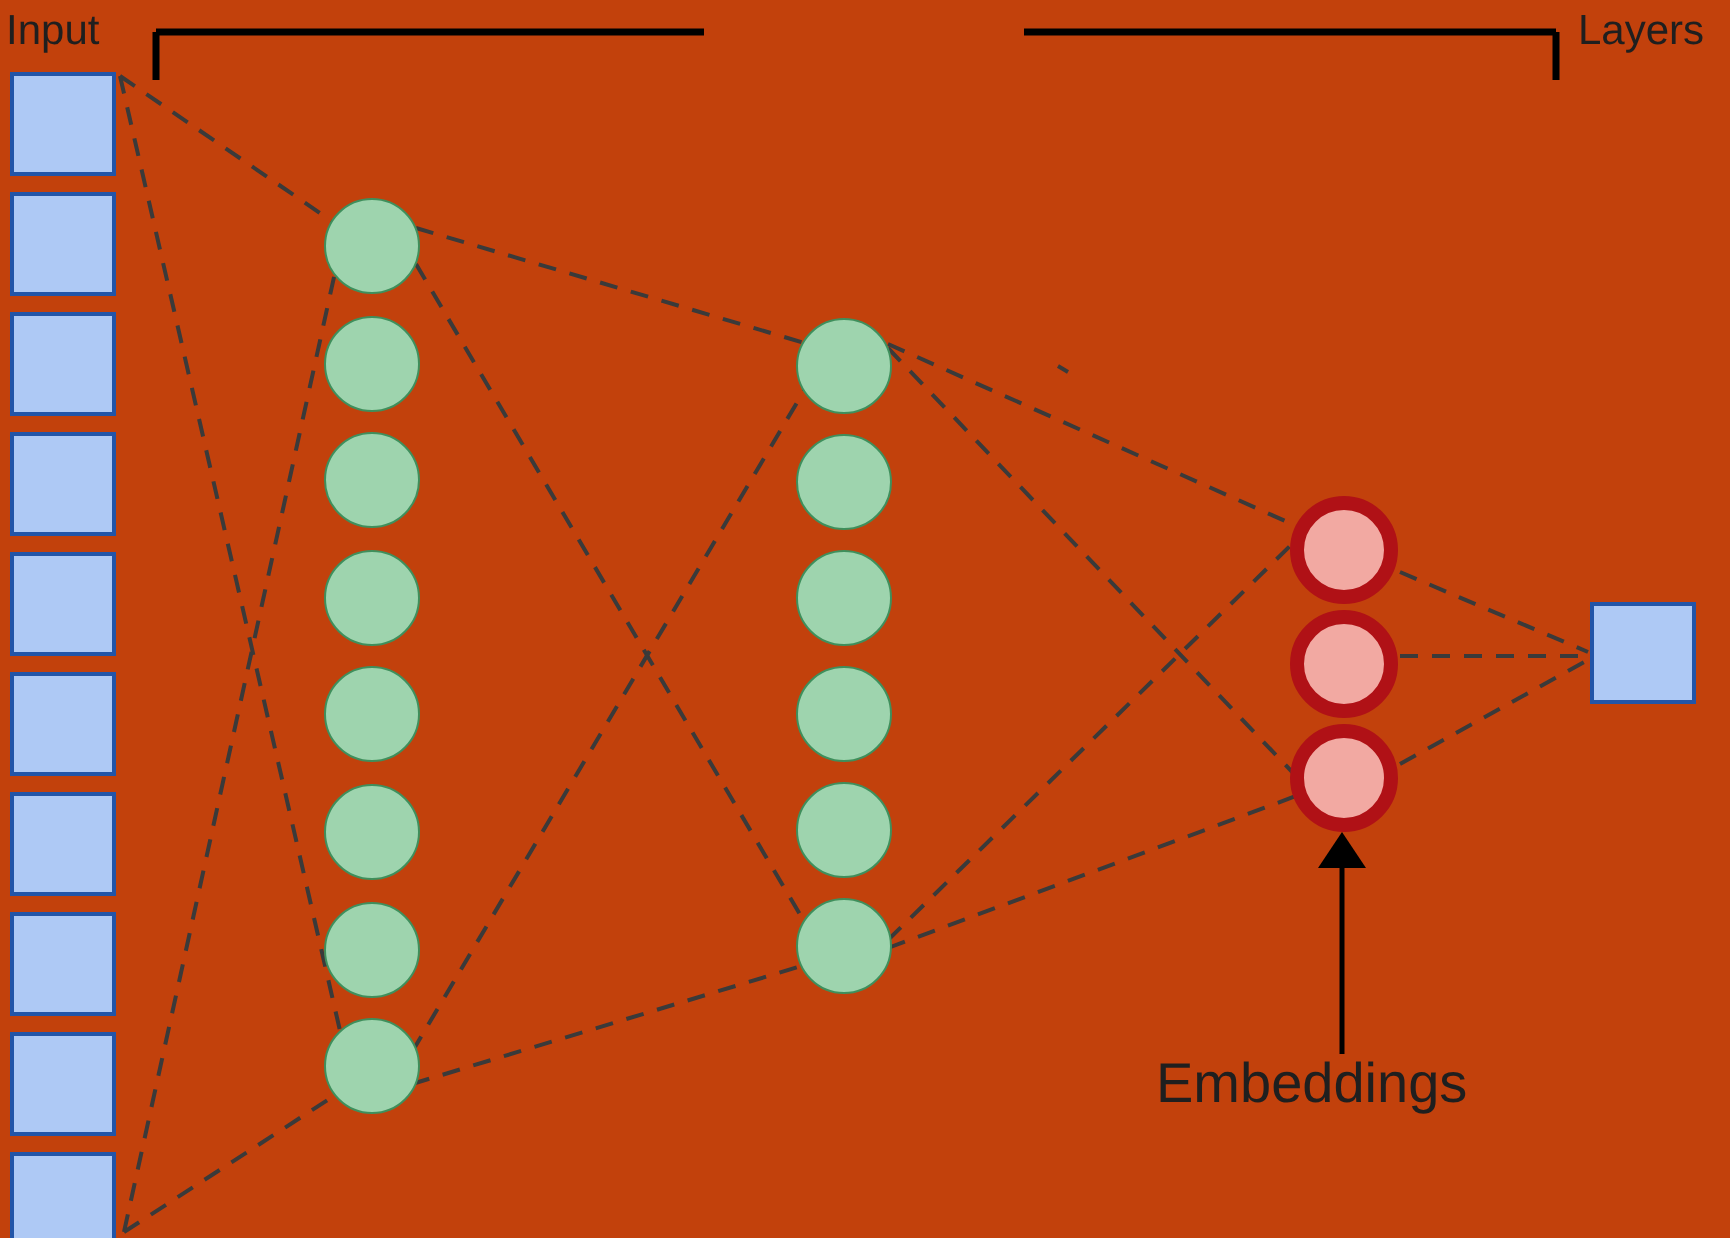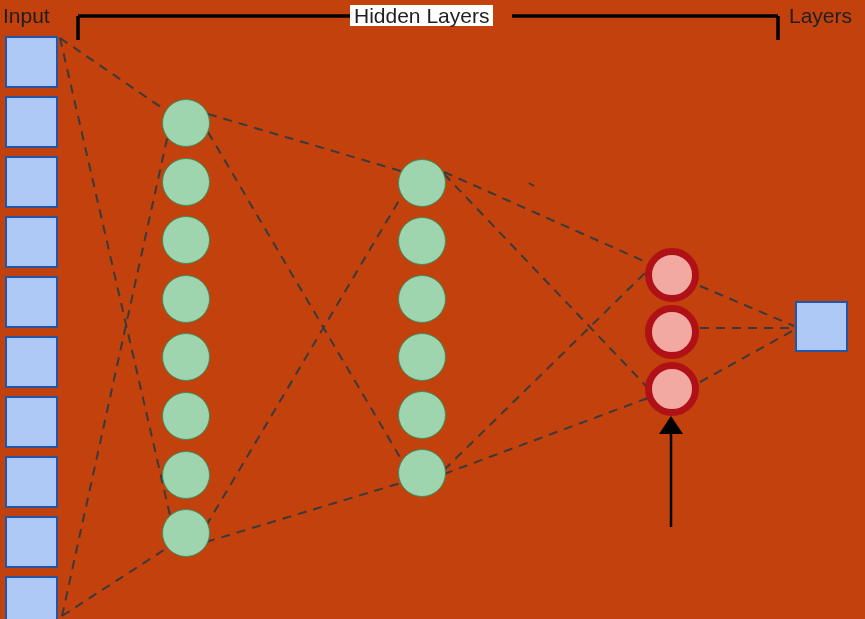--- a/index.html
+++ b/index.html
@@ -142,16 +142,16 @@
       <div class="node hidden-node" style="left: 398px; top: 333px; width: 48px; height: 48px;"></div>
       <div class="node hidden-node" style="left: 398px; top: 391px; width: 48px; height: 48px;"></div>
       <div class="node hidden-node" style="left: 398px; top: 449px; width: 48px; height: 48px;"></div>
       <div class="node embedding-node" style="left: 645px; top: 248px; width: 54px; height: 54px;"></div>
       <div class="node embedding-node" style="left: 645px; top: 305px; width: 54px; height: 54px;"></div>
       <div class="node embedding-node" style="left: 645px; top: 362px; width: 54px; height: 54px;"></div>
       <div class="node output-block" style="left: 795px; top: 301px; width: 53px; height: 51px;"></div>
     </div>
 
   <div class="label" id="label-input">Input</div>
-  <div class="label" id="label-hidden">Hidden Layers</div>
   <div class="label" id="label-output">Layers</div>
+  <div class="label" id="label-embeddings">Embeddings</div>
 
 </div>
 
 </body></html>

